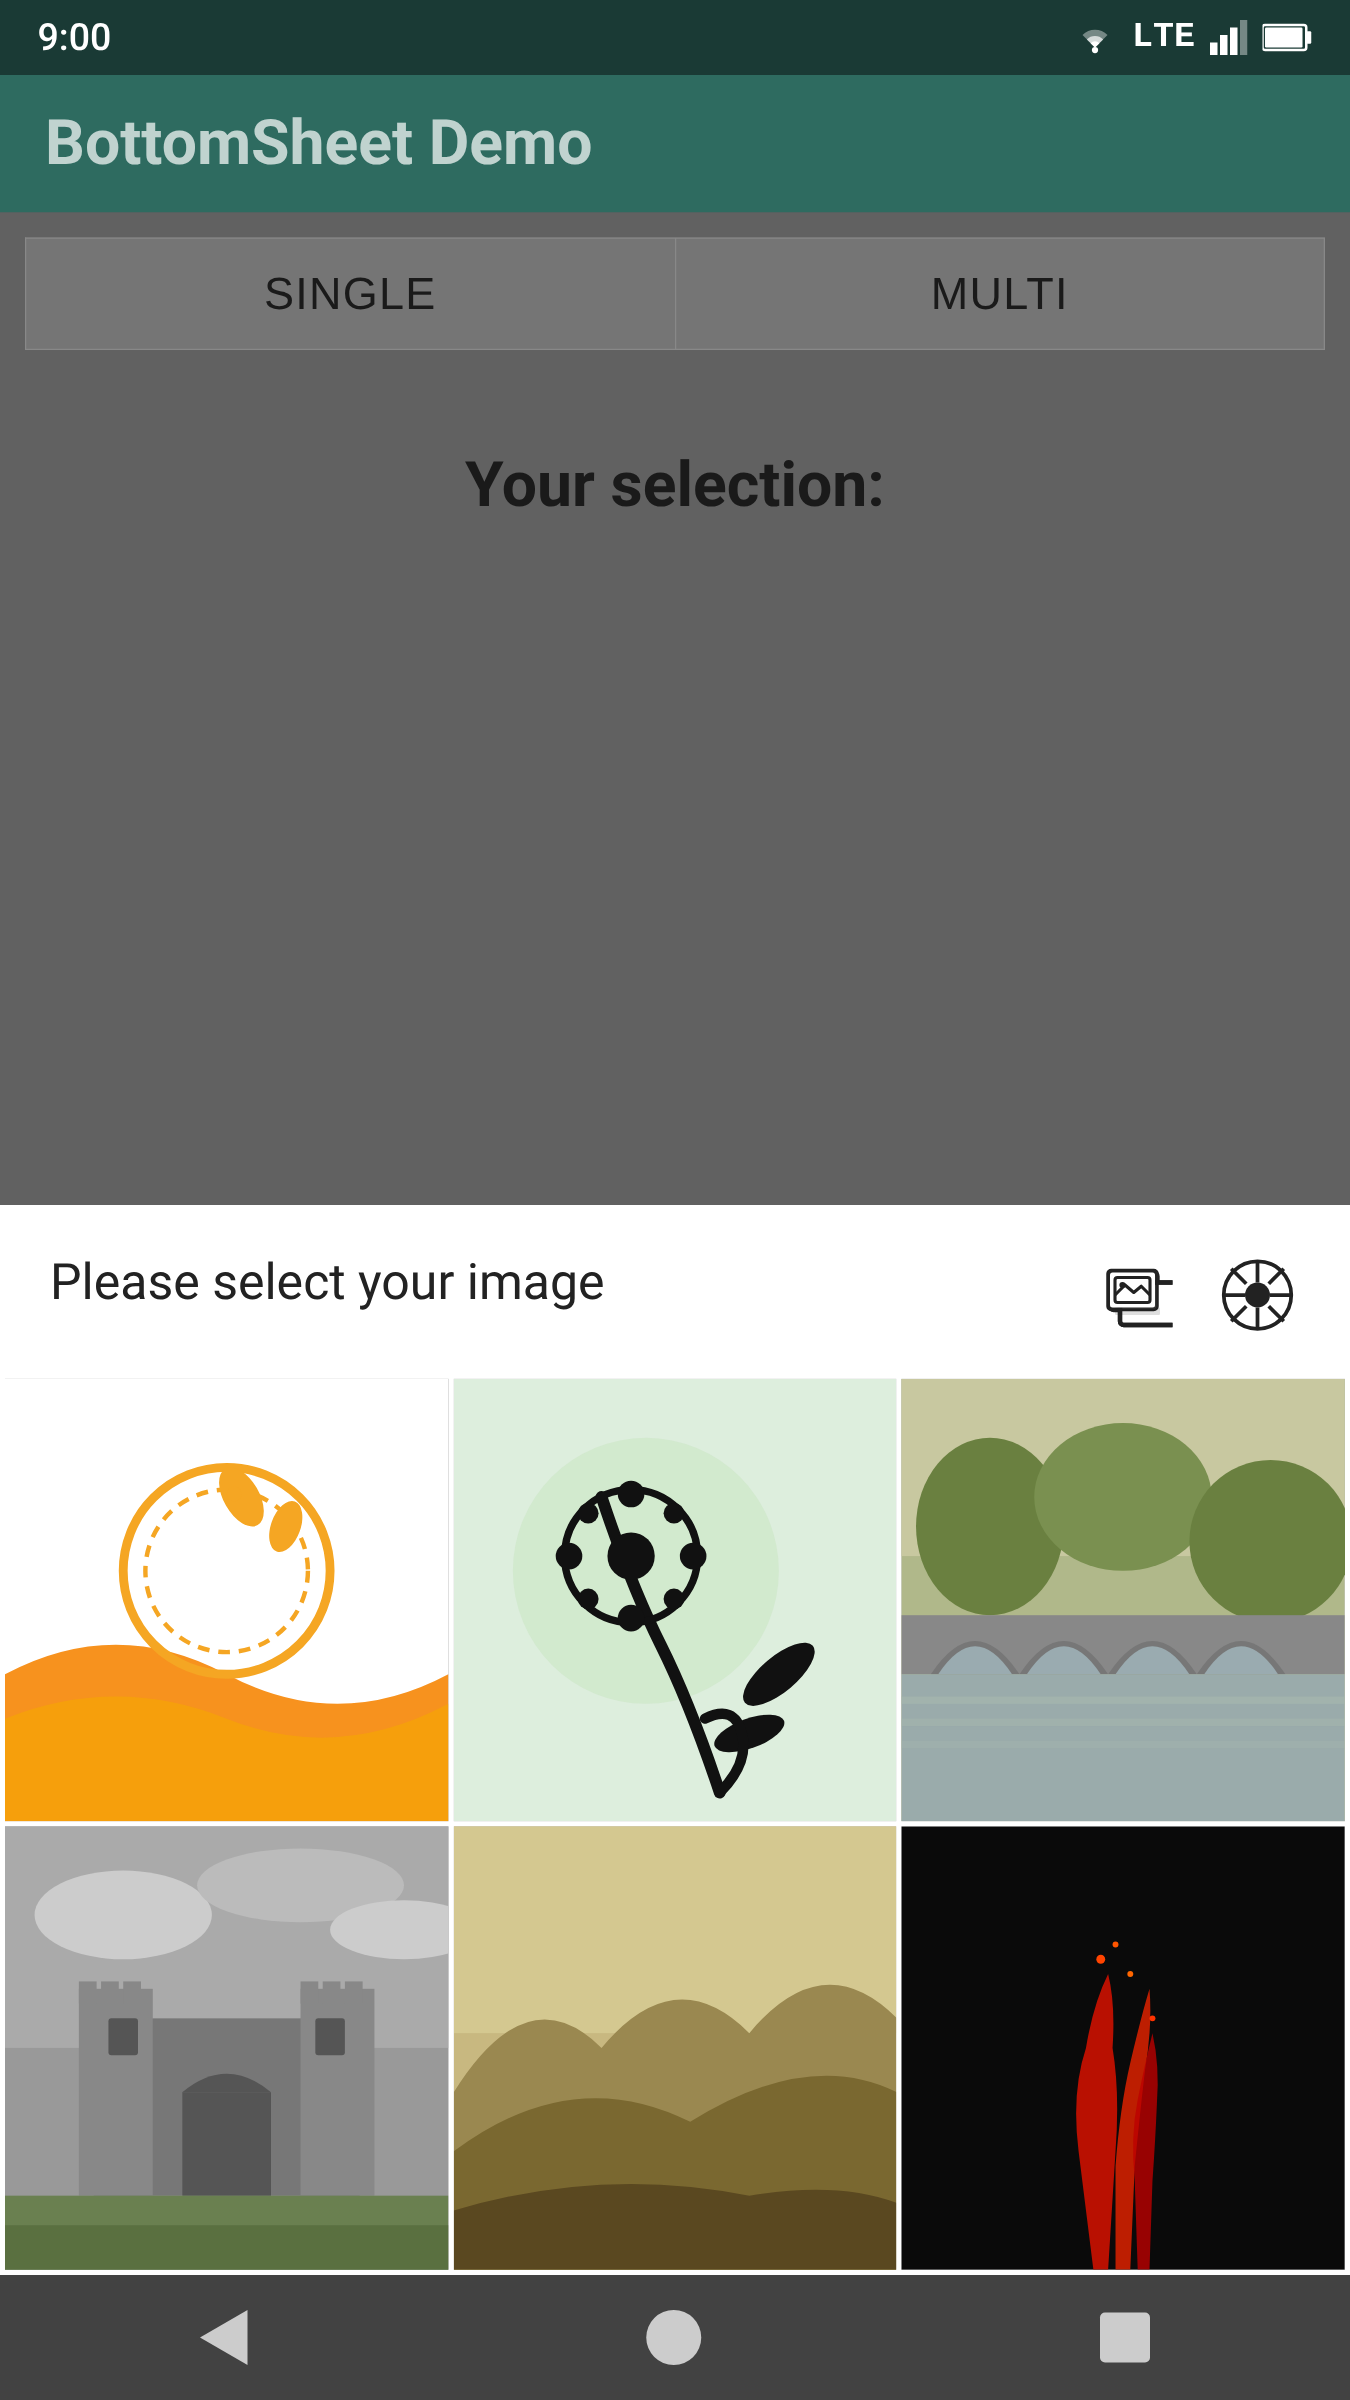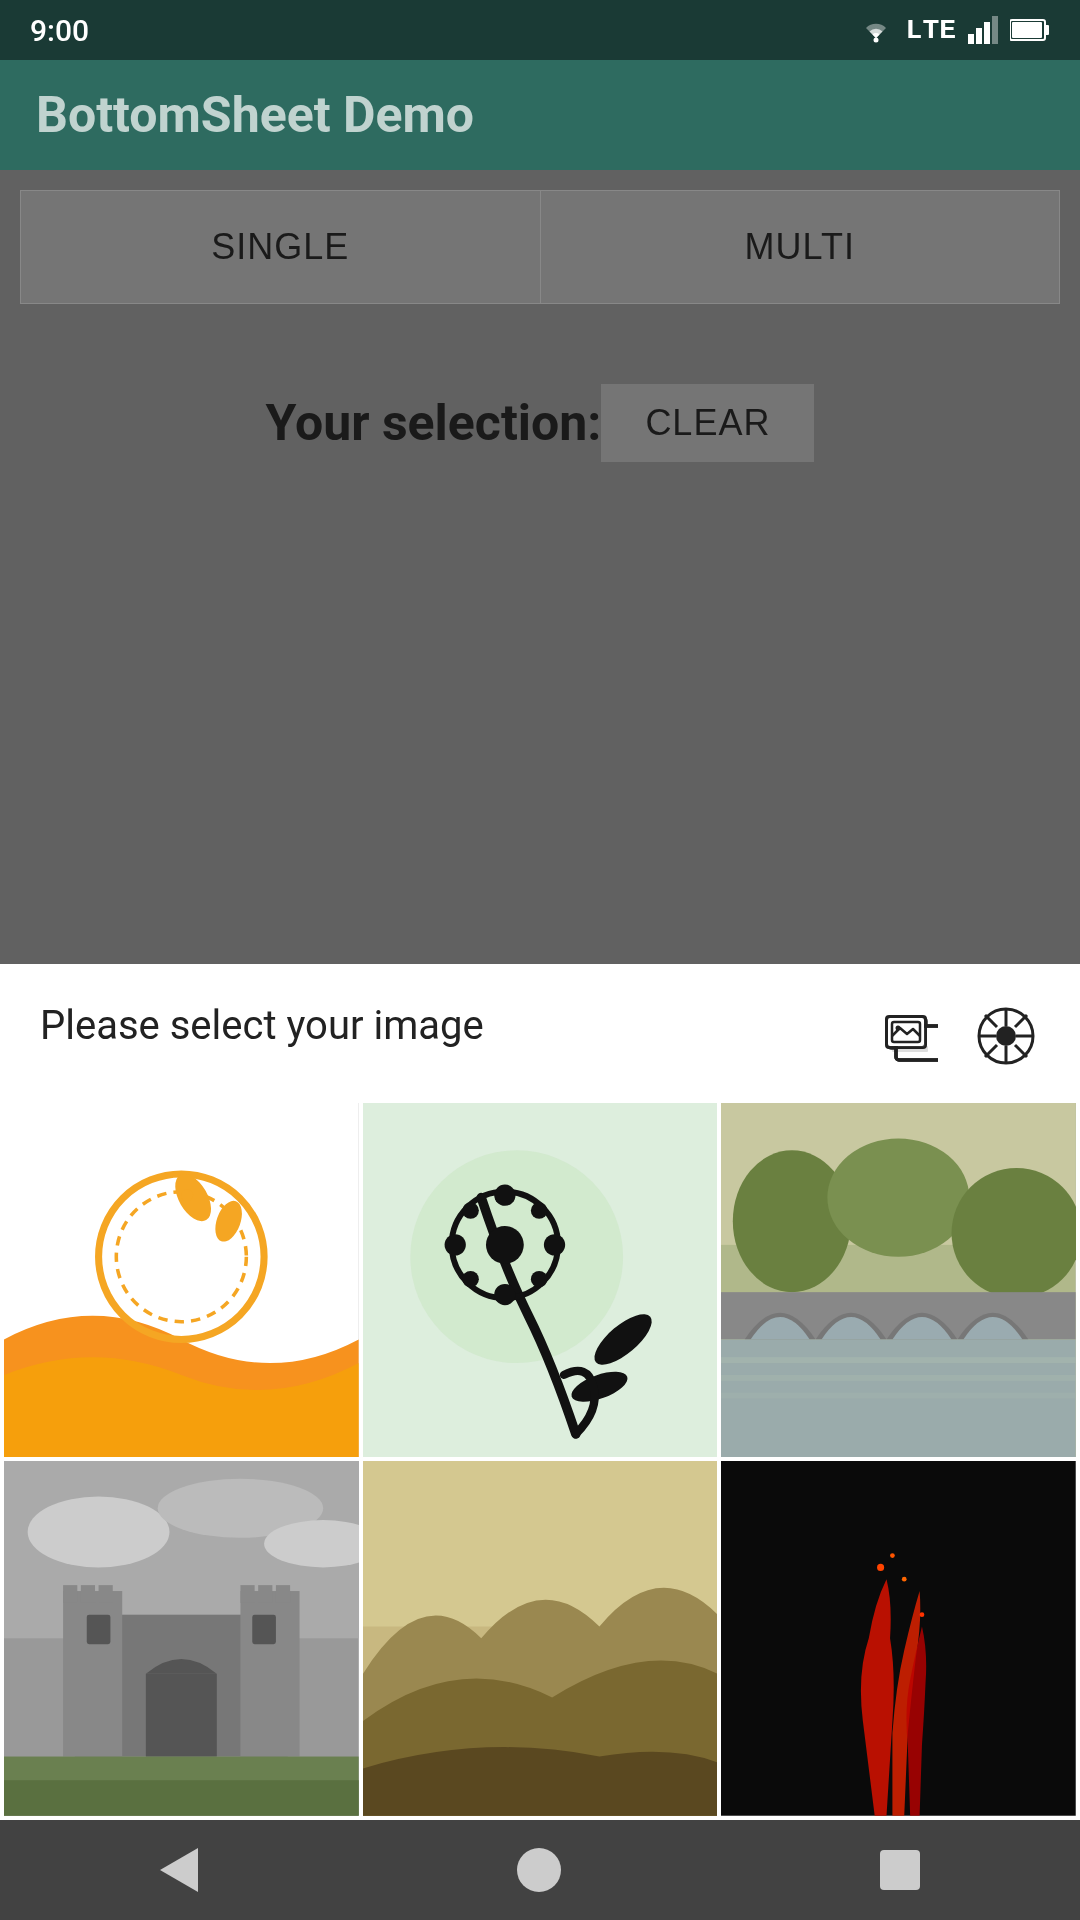--- a/index.html
+++ b/index.html
@@ -55,40 +55,41 @@
     }
 
     
     .tab-row {
       display: flex;
       gap: 0;
       margin-bottom: 60px;
     }
     .tab-btn {
       flex: 1;
-      height: 114px;
+      height: 90px;
       background: #757575;
       border: none;
       color: #1a1a1a;
       font-size: 36px;
       font-weight: 500;
       letter-spacing: 1px;
       cursor: pointer;
       border: 1px solid #888;
     }
     .tab-btn:first-child {
       border-right: none;
     }
 
     
     .selection-row {
       display: flex;
       align-items: center;
-      justify-content: center;
+      justify-content: flex-end;
       margin-top: 20px;
+      flex-direction: column;
     }
     .selection-label {
       font-size: 50px;
       font-weight: 700;
       color: #1a1a1a;
     }
     .clear-btn {
       background: #757575;
       border: none;
       color: #1a1a1a;
@@ -224,21 +225,20 @@
 
 <div class="main-content">
 
   <div class="tab-row">
     <button class="tab-btn">SINGLE</button>
     <button class="tab-btn">MULTI</button>
   </div>
 
   <div class="selection-row">
     <span class="selection-label">Your selection:</span>
-    <button class="clear-btn">CLEAR</button>
   </div>
 
   <div class="empty-space"></div>
 </div>
 
 <div class="bottom-sheet">
 
   <div class="bottom-sheet-header">
     <span class="bottom-sheet-title">Please select your image</span>
     <div class="header-icons">

